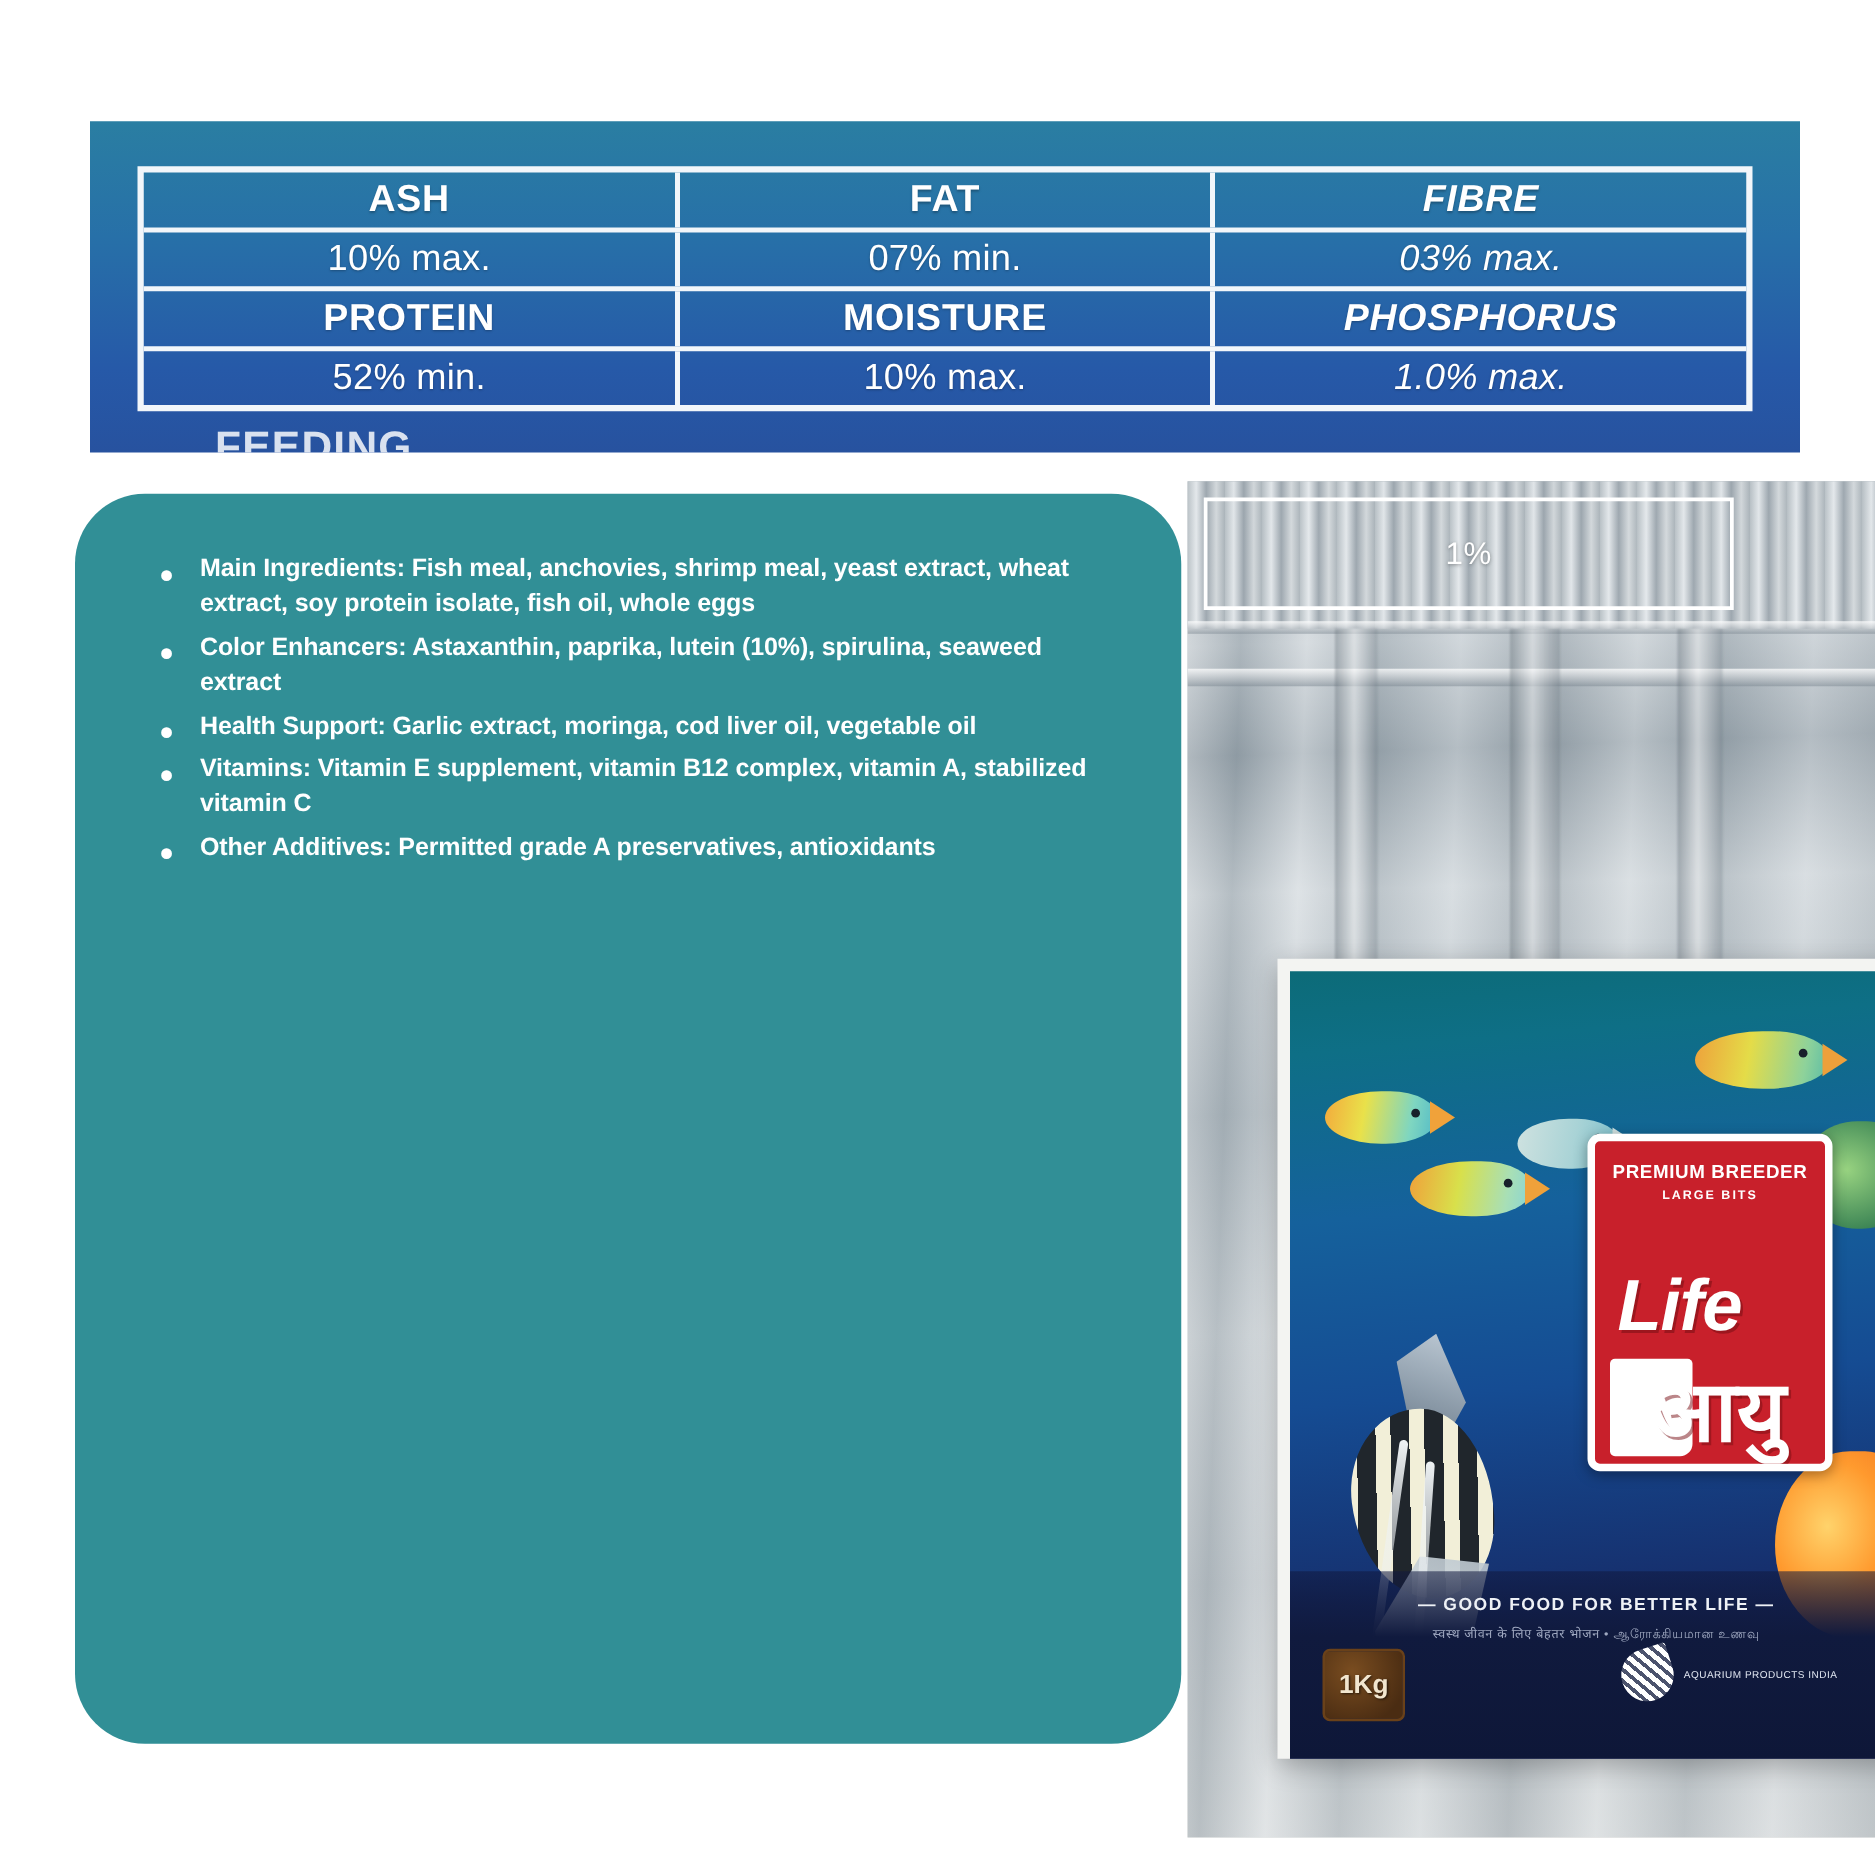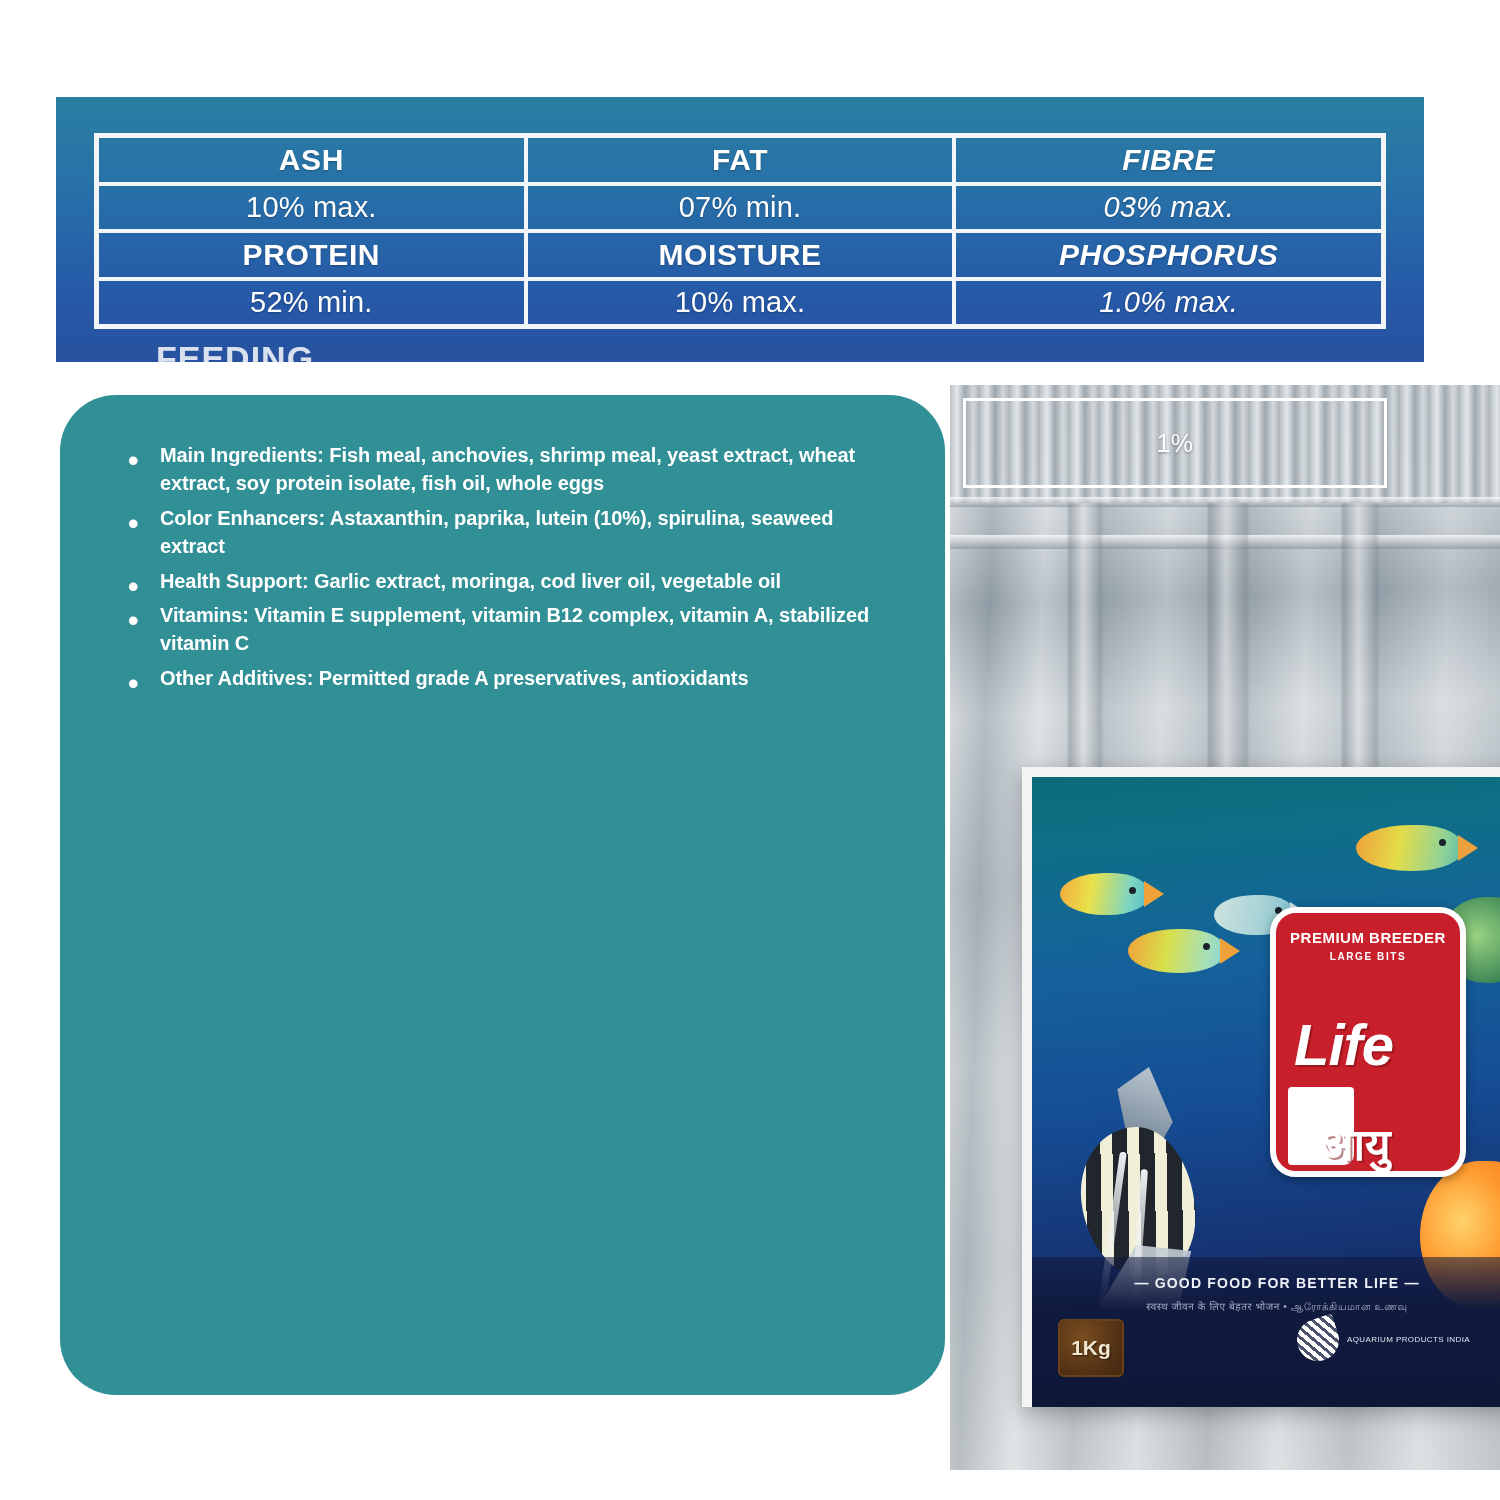--- a/index.html
+++ b/index.html
@@ -9,21 +9,21 @@
     height: 1500px;
     background: #ffffff;
     font-family: "Liberation Sans", sans-serif;
     overflow: hidden;
     position: relative;
   }
 
   
   .nutrition-banner {
     position: absolute;
-    left: 56px;
+    left: 72px;
     top: 97px;
     width: 1368px;
     height: 265px;
     background: linear-gradient(180deg, #2a7ea2 0%, #2770a8 35%, #2659a8 75%, #27529f 100%);
     overflow: hidden;
   }
 
   .nutrition-table {
     position: absolute;
     left: 38px;
@@ -231,21 +231,21 @@
     opacity: .95;
   }
 
   
   .brand-badge {
     position: absolute;
     left: 238px; top: 130px;
     width: 196px; height: 270px;
     background: #c8202b;
     border: 6px solid #ffffff;
-    border-radius: 26px;
+    border-radius: 10px;
     box-shadow: 0 3px 10px rgba(0,0,0,.35);
     text-align: center;
     overflow: hidden;
   }
   .badge-top {
     margin-top: 16px;
     font-size: 15px;
     font-weight: bold;
     color: #ffffff;
     letter-spacing: .5px;
@@ -276,21 +276,21 @@
     font-weight: bold;
     color: #ffffff;
     font-style: italic;
     letter-spacing: -1px;
     text-shadow: 2px 2px 0 rgba(120,14,20,.55);
     z-index: 3;
   }
   .badge-aayu {
     position: absolute;
     left: 34px; bottom: -4px;
-    font-size: 44px;
+    font-size: 68px;
     font-weight: bold;
     color: #ffffff;
     letter-spacing: 0px;
     text-shadow: 2px 2px 0 rgba(120,14,20,.5);
     z-index: 3;
   }
 
   
   .label-bottom {
     position: absolute;

